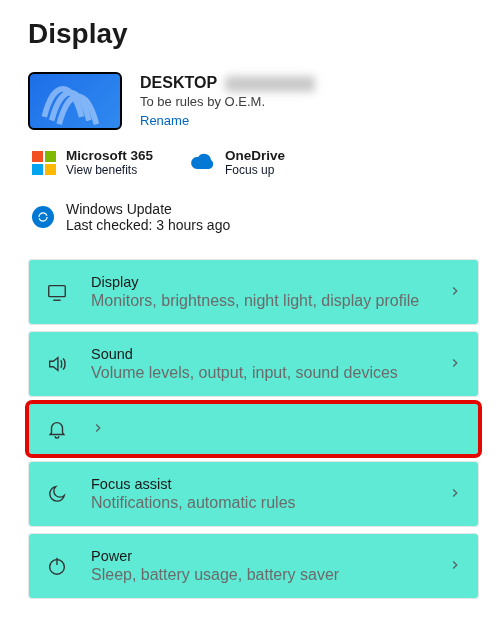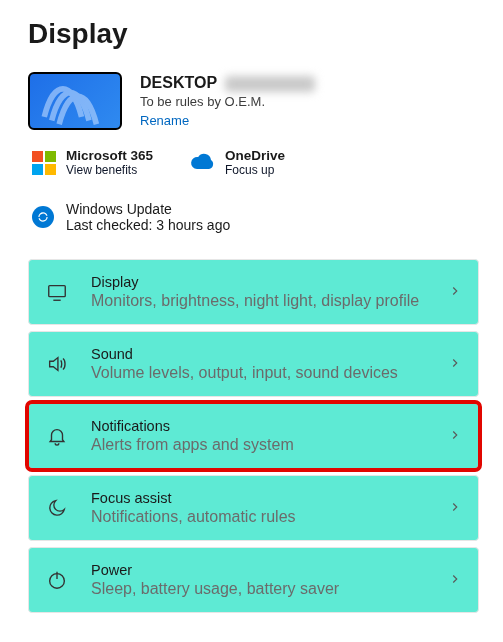--- a/index.html
+++ b/index.html
@@ -178,24 +178,20 @@
           </svg></span>
     </div>
 
     <div class="item highlight">
       <span class="item-icon">
         <svg width="22" height="22" viewBox="0 0 24 24" fill="none" stroke="currentColor" stroke-width="1.5">
             <path d="M6 16v-5a6 6 0 1 1 12 0v5l1.5 2h-15L6 16z"></path>
             <path d="M10 20a2 2 0 0 0 4 0"></path>
           </svg>
       </span>
-      <div class="item-body">
-        <div class="item-title">Notifications</div>
-        <div class="item-sub">Alerts from apps and system</div>
-      </div>
       <span class="chev"><svg width="14" height="14" viewBox="0 0 24 24" fill="none" stroke="currentColor" stroke-width="2">
             <path d="M9 6l6 6-6 6"></path>
           </svg></span>
     </div>
 
     <div class="item">
       <span class="item-icon">
         <svg width="22" height="22" viewBox="0 0 24 24" fill="none" stroke="currentColor" stroke-width="1.5">
             <path d="M20 13.5A8 8 0 1 1 10.5 4a6.5 6.5 0 0 0 9.5 9.5z"></path>
           </svg>

